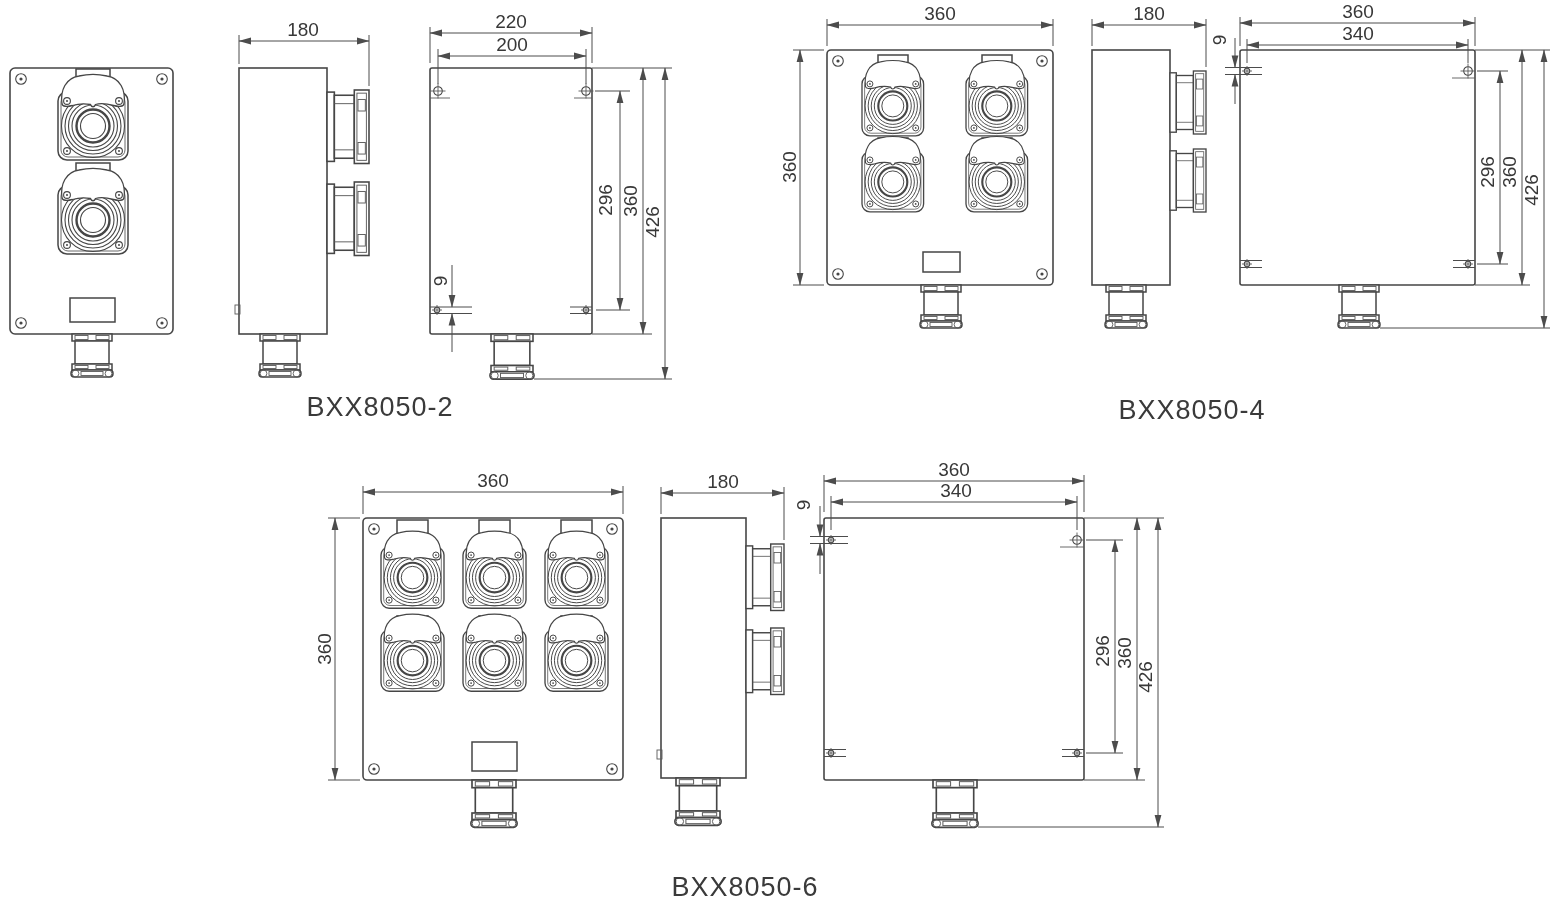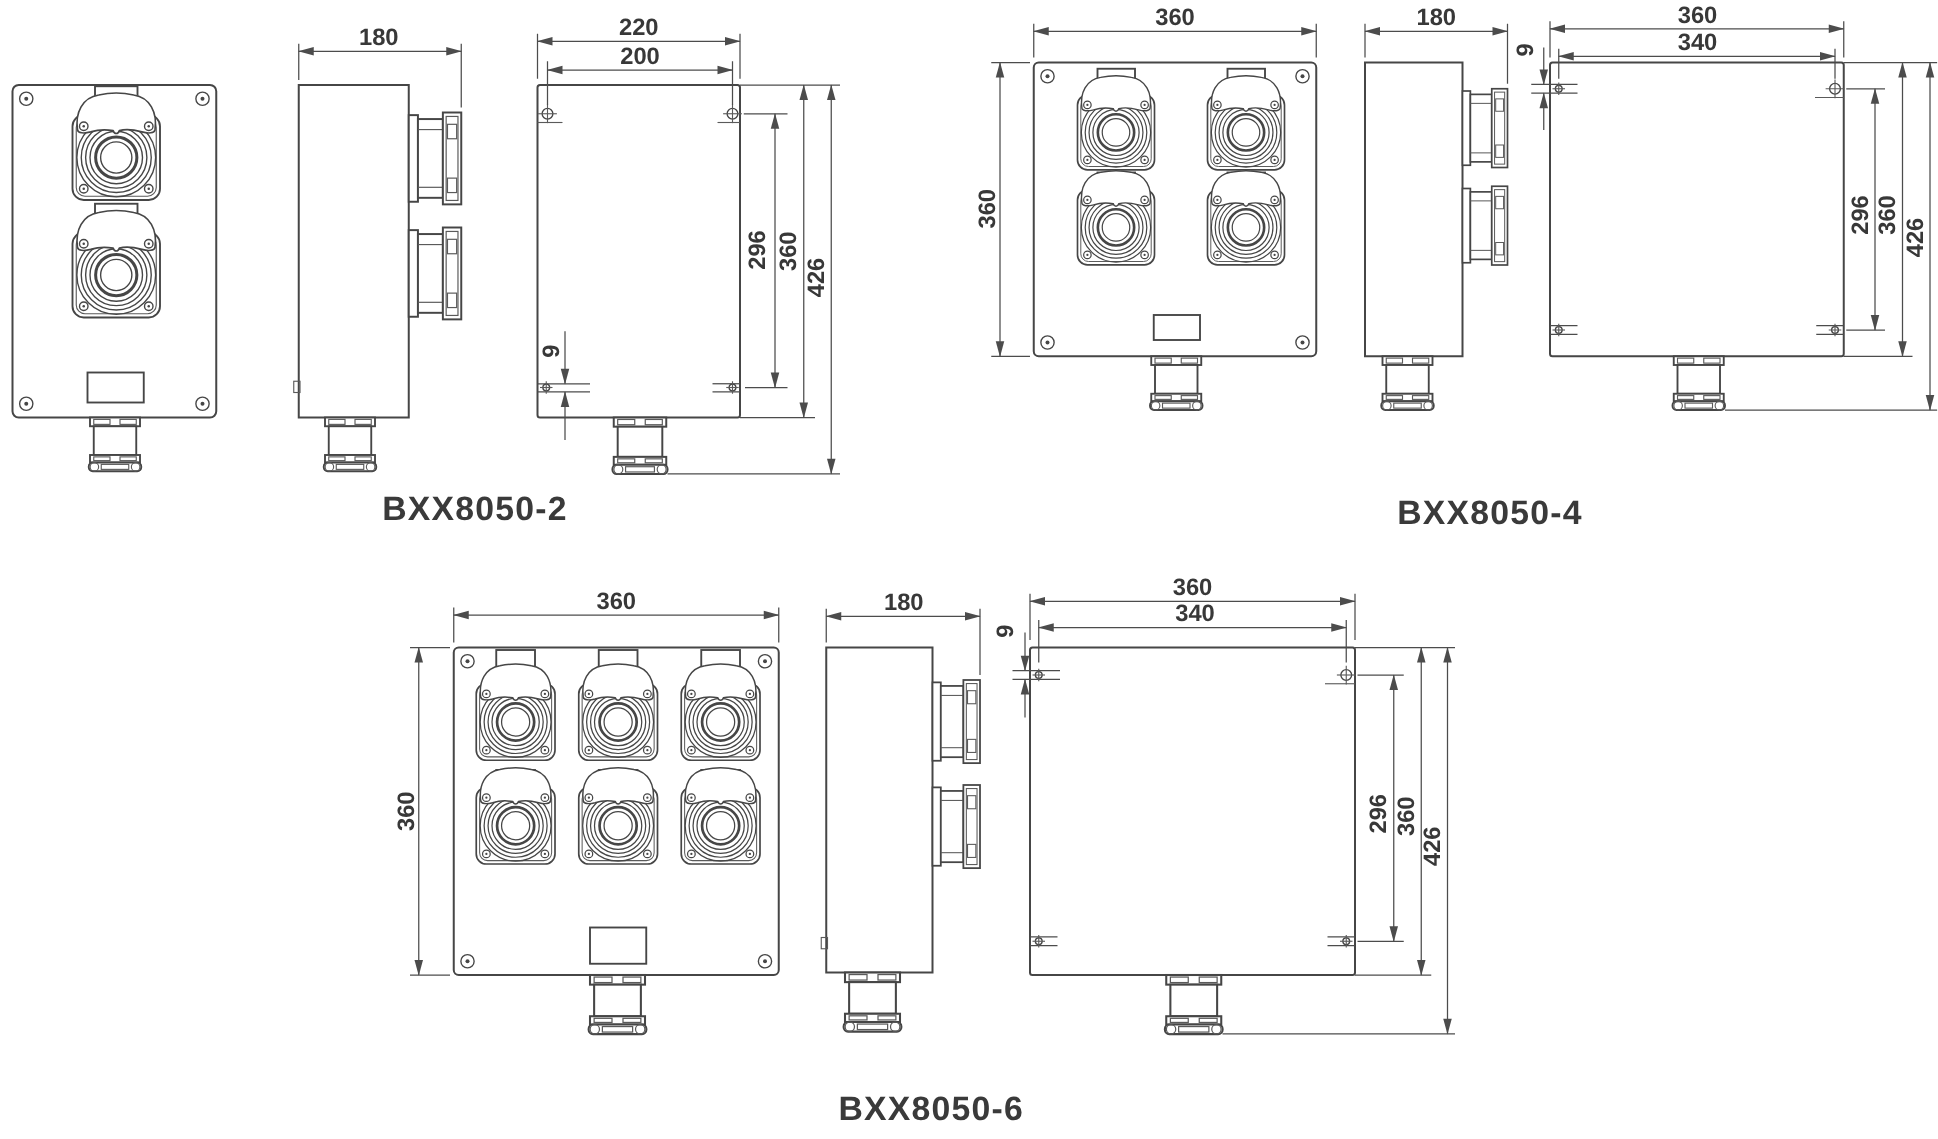--- a/index.html
+++ b/index.html
@@ -1,16 +1,16 @@
 <!DOCTYPE html>
 <html><head>
 <meta charset="utf-8">
 <style>
   html,body{margin:0;padding:0;background:#ffffff;}
-  .stage{position:relative;width:1550px;height:911px;background:#fff;overflow:hidden;font-weight:bold;}
+  .stage{position:relative;width:1550px;height:911px;background:#fff;overflow:hidden;}
   svg{display:block;}
   
   .ol{fill:#ffffff;stroke:#464646;stroke-width:1.5;}
   .olr{fill:#ffffff;stroke:#464646;stroke-width:1.6;}
   
   .th{fill:none;stroke:#5a5a5a;stroke-width:0.9;}
   .on1{fill:none;stroke:#464646;stroke-width:1.1;}
   .on2{fill:none;stroke:#464646;stroke-width:2.4;}
   .dome{fill:#ffffff;stroke:#464646;stroke-width:1.3;}
   

